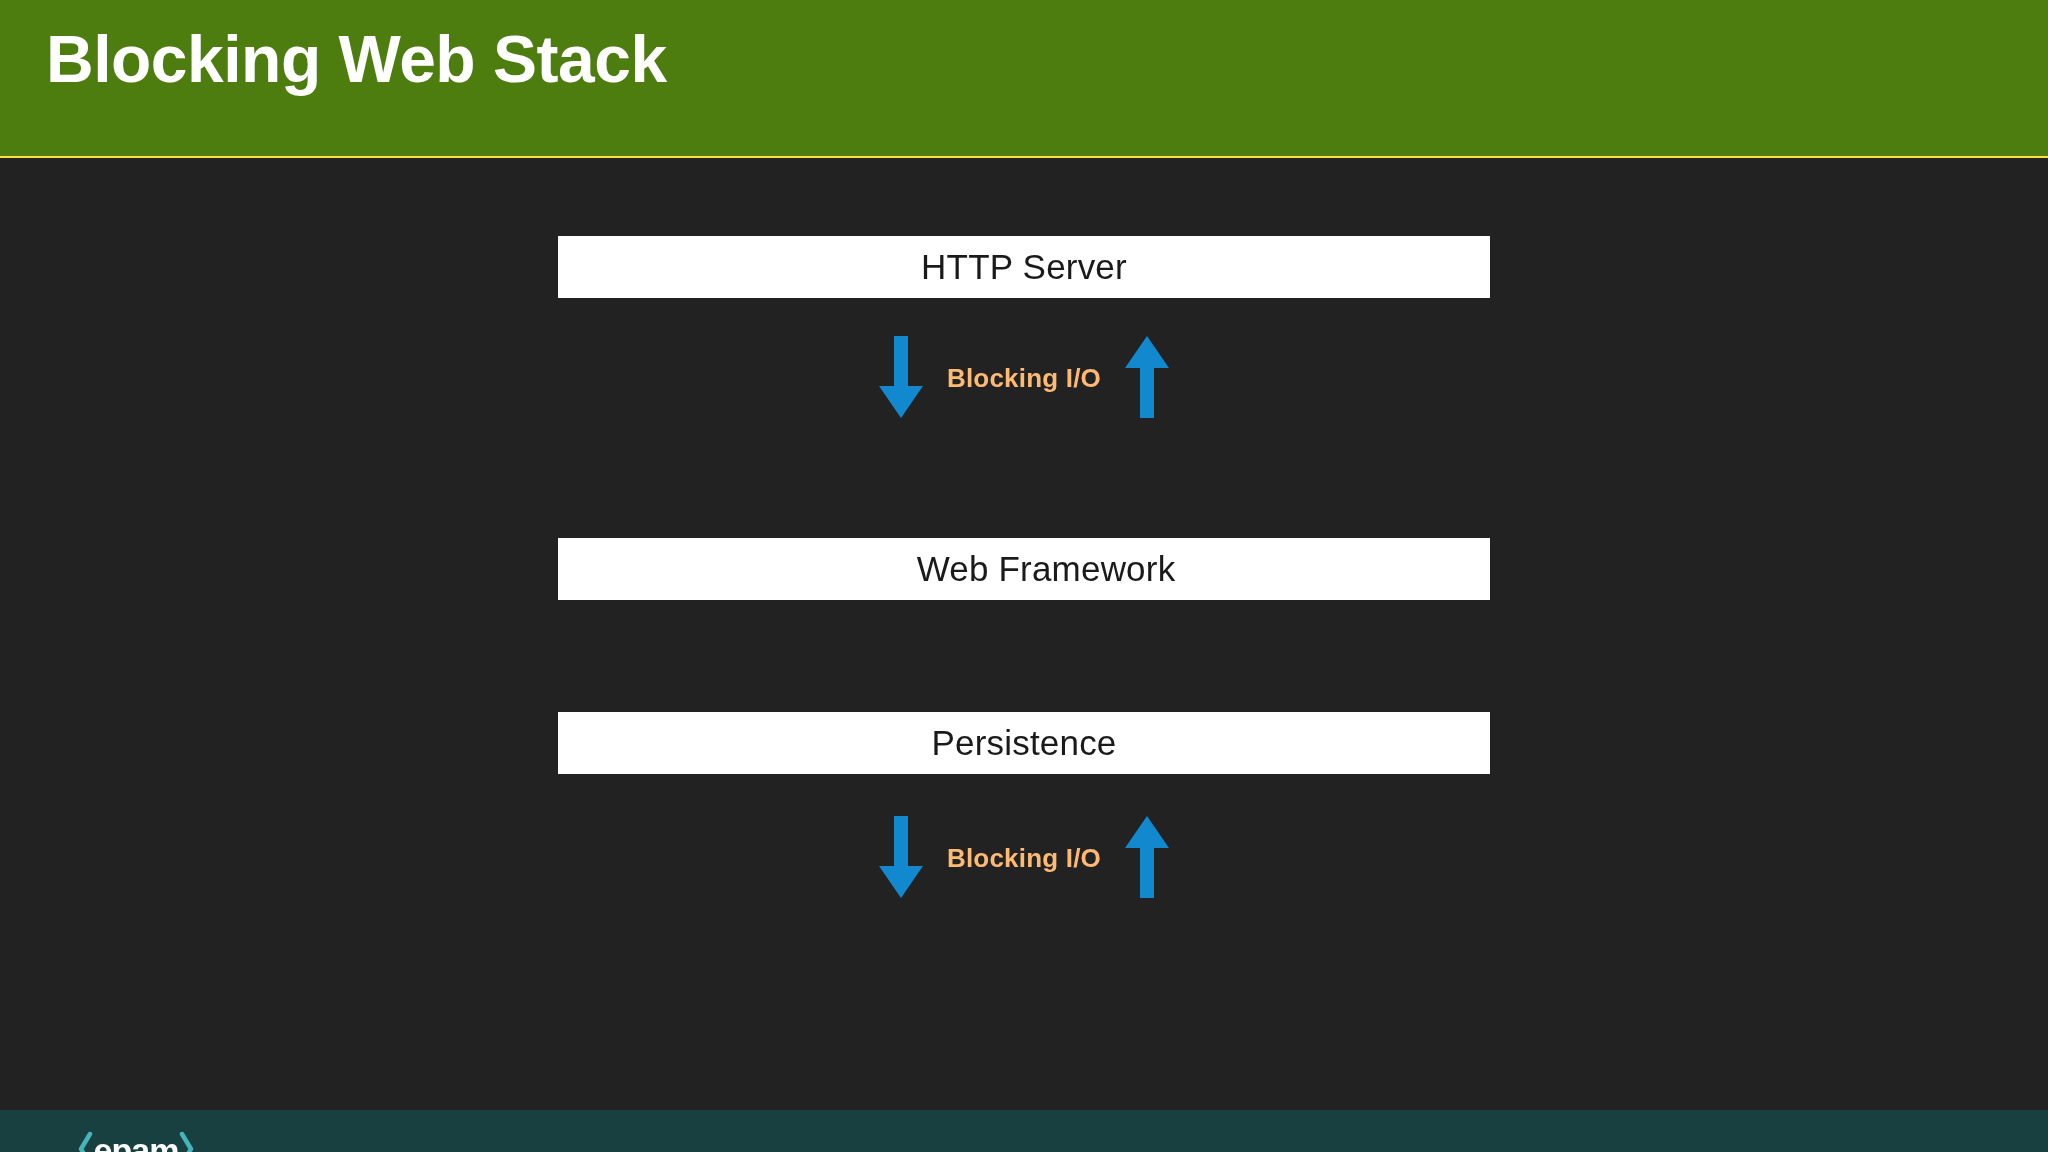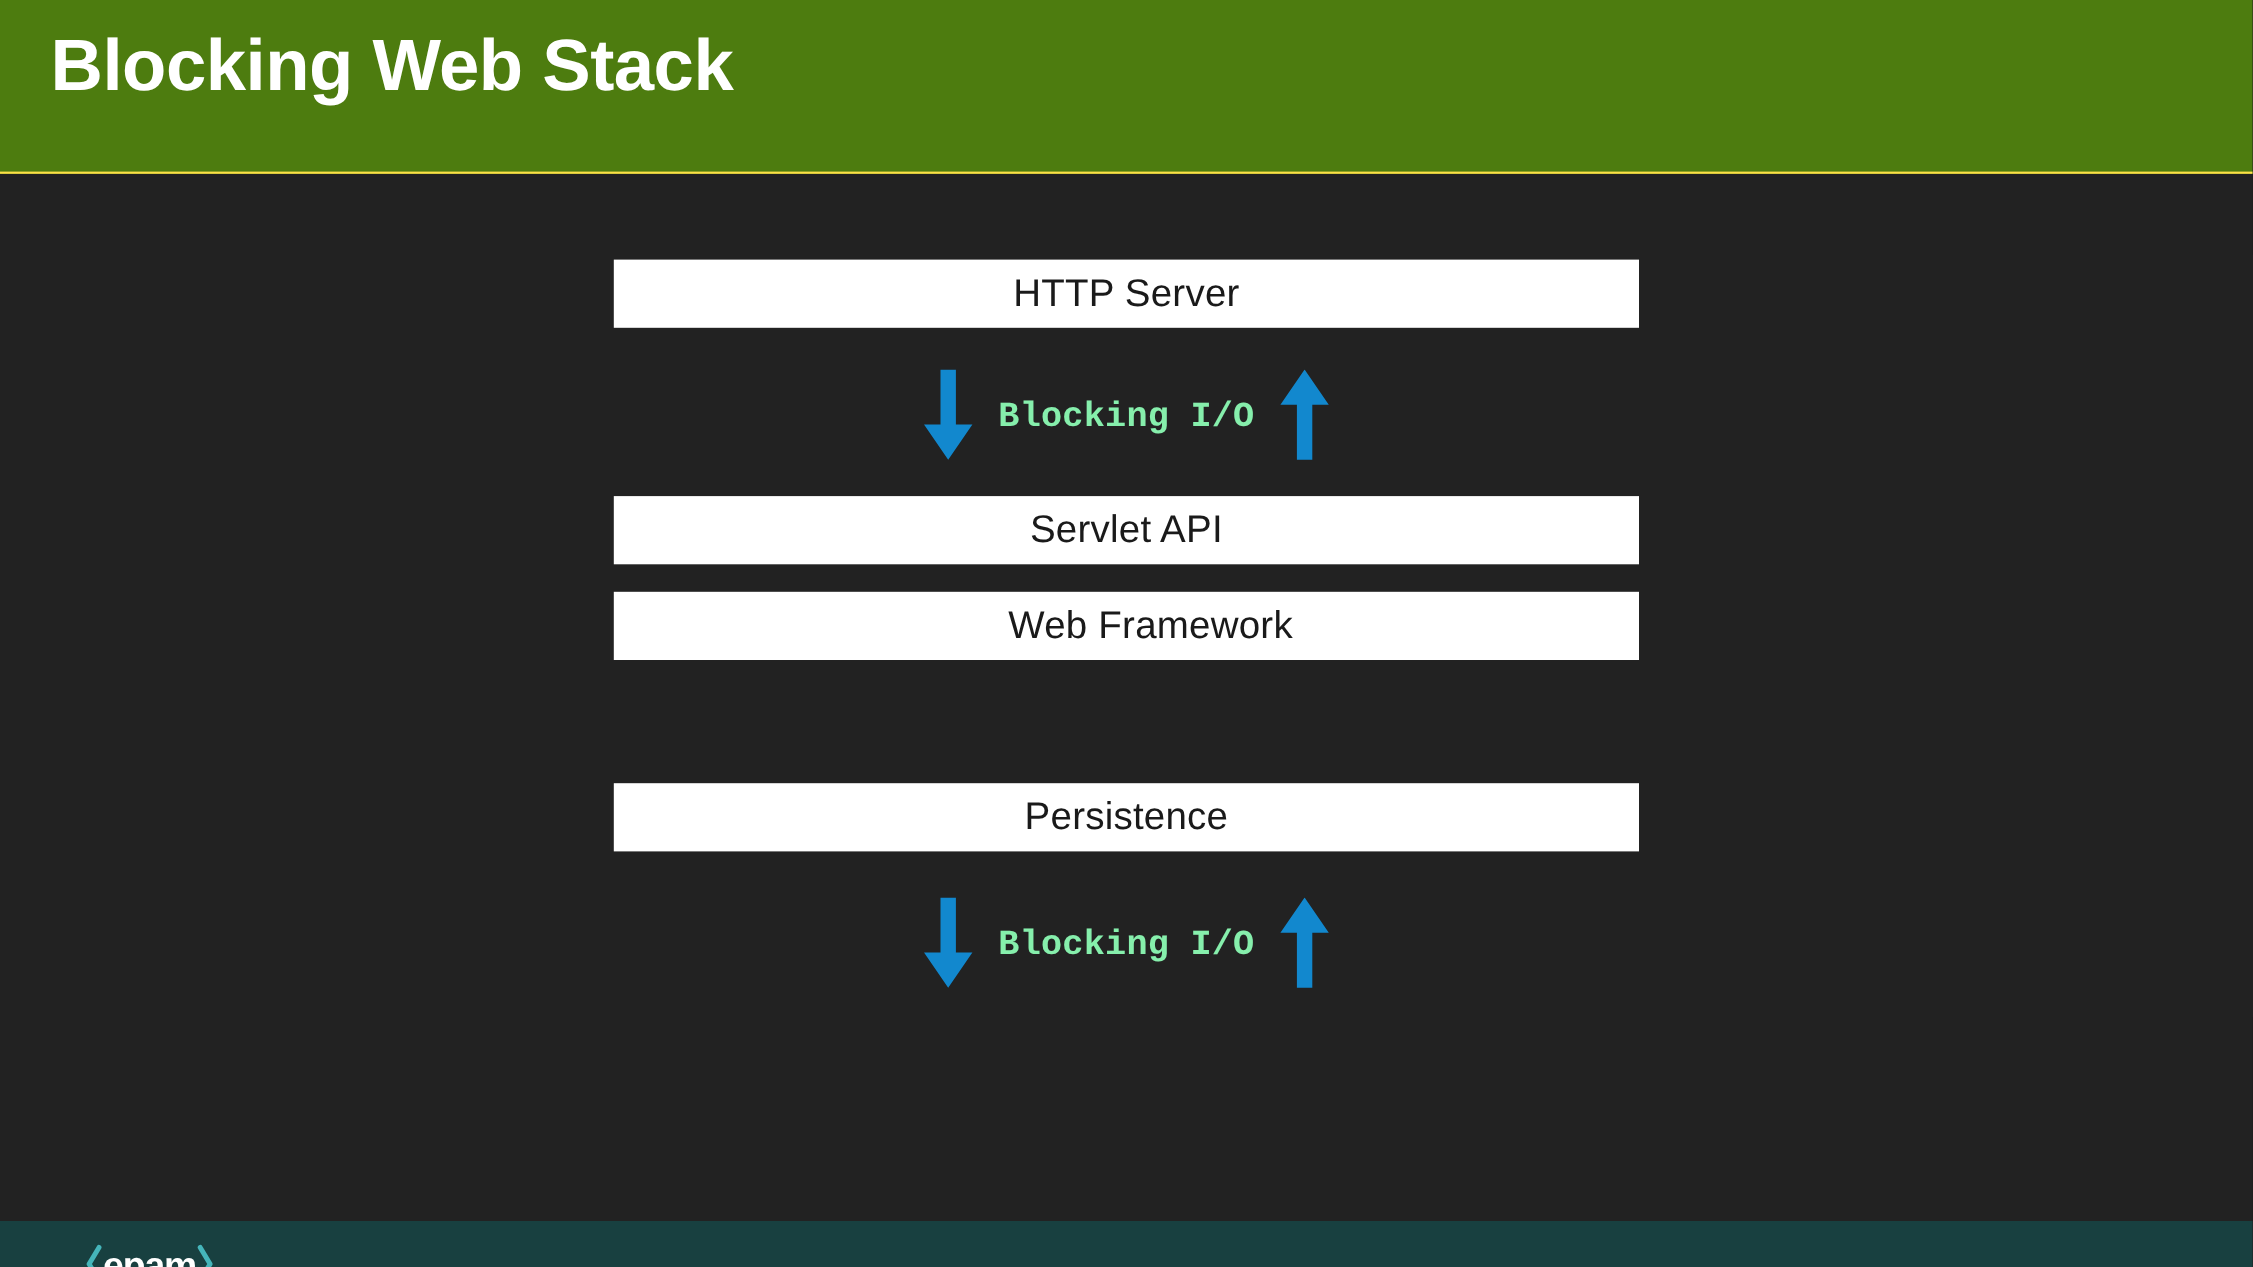--- a/index.html
+++ b/index.html
@@ -90,24 +90,24 @@
   #io-top    { top: 168px; }
   #io-bottom { top: 648px; }
 
   .io-inner {
     display: flex;
     align-items: center;
     justify-content: center;
     gap: 22px;
   }
   .io-label {
-    font-family: Liberation Mono, monospace;
+    font-family: Liberation Sans, sans-serif;
     font-weight: bold;
-    font-size: 32px;
-    color: #86efac;
+    font-size: 26px;
+    color: #fdba74;
     white-space: nowrap;
     letter-spacing: 0.2px;
   }
   .arrow-svg {
     display: block;
   }
 
   
   #database {
     position: absolute;
@@ -173,23 +173,20 @@
         </span>
         <span class="io-label">Blocking I/O</span>
         <span>
           <svg class="arrow-svg" width="48" height="84" viewBox="0 0 48 84" aria-hidden="true">
             <polygon points="24,0 46,32 31,32 31,82 17,82 17,32 2,32" fill="#1288ce"></polygon>
           </svg>
         </span>
       </div>
     </div>
 
-    <div class="stack-box" id="box-servlet">
-      <span class="box-label">Servlet API</span>
-    </div>
 
     <div class="stack-box" id="box-webfw">
       <span class="box-label">Web Framework</span>
     </div>
 
 
     <div class="stack-box" id="box-persist">
       <span class="box-label">Persistence</span>
     </div>
 

